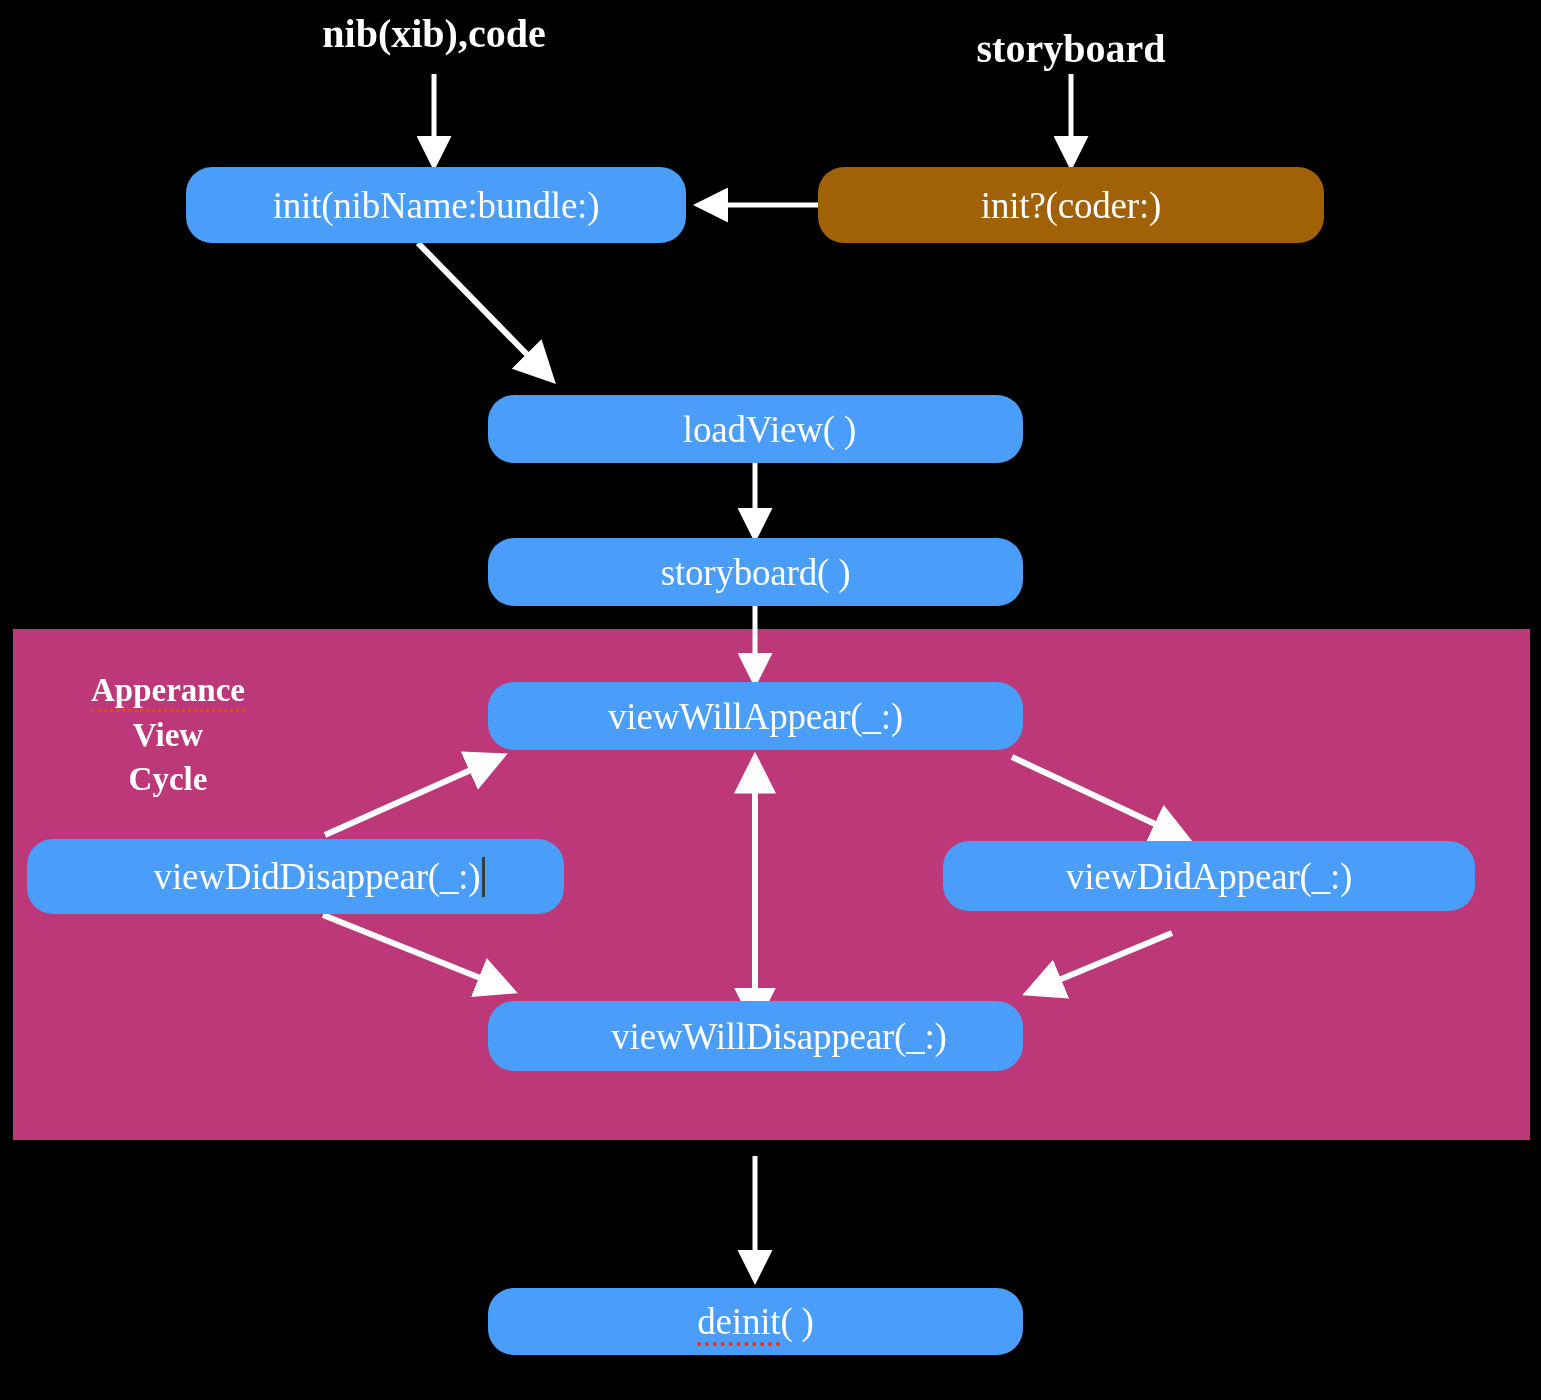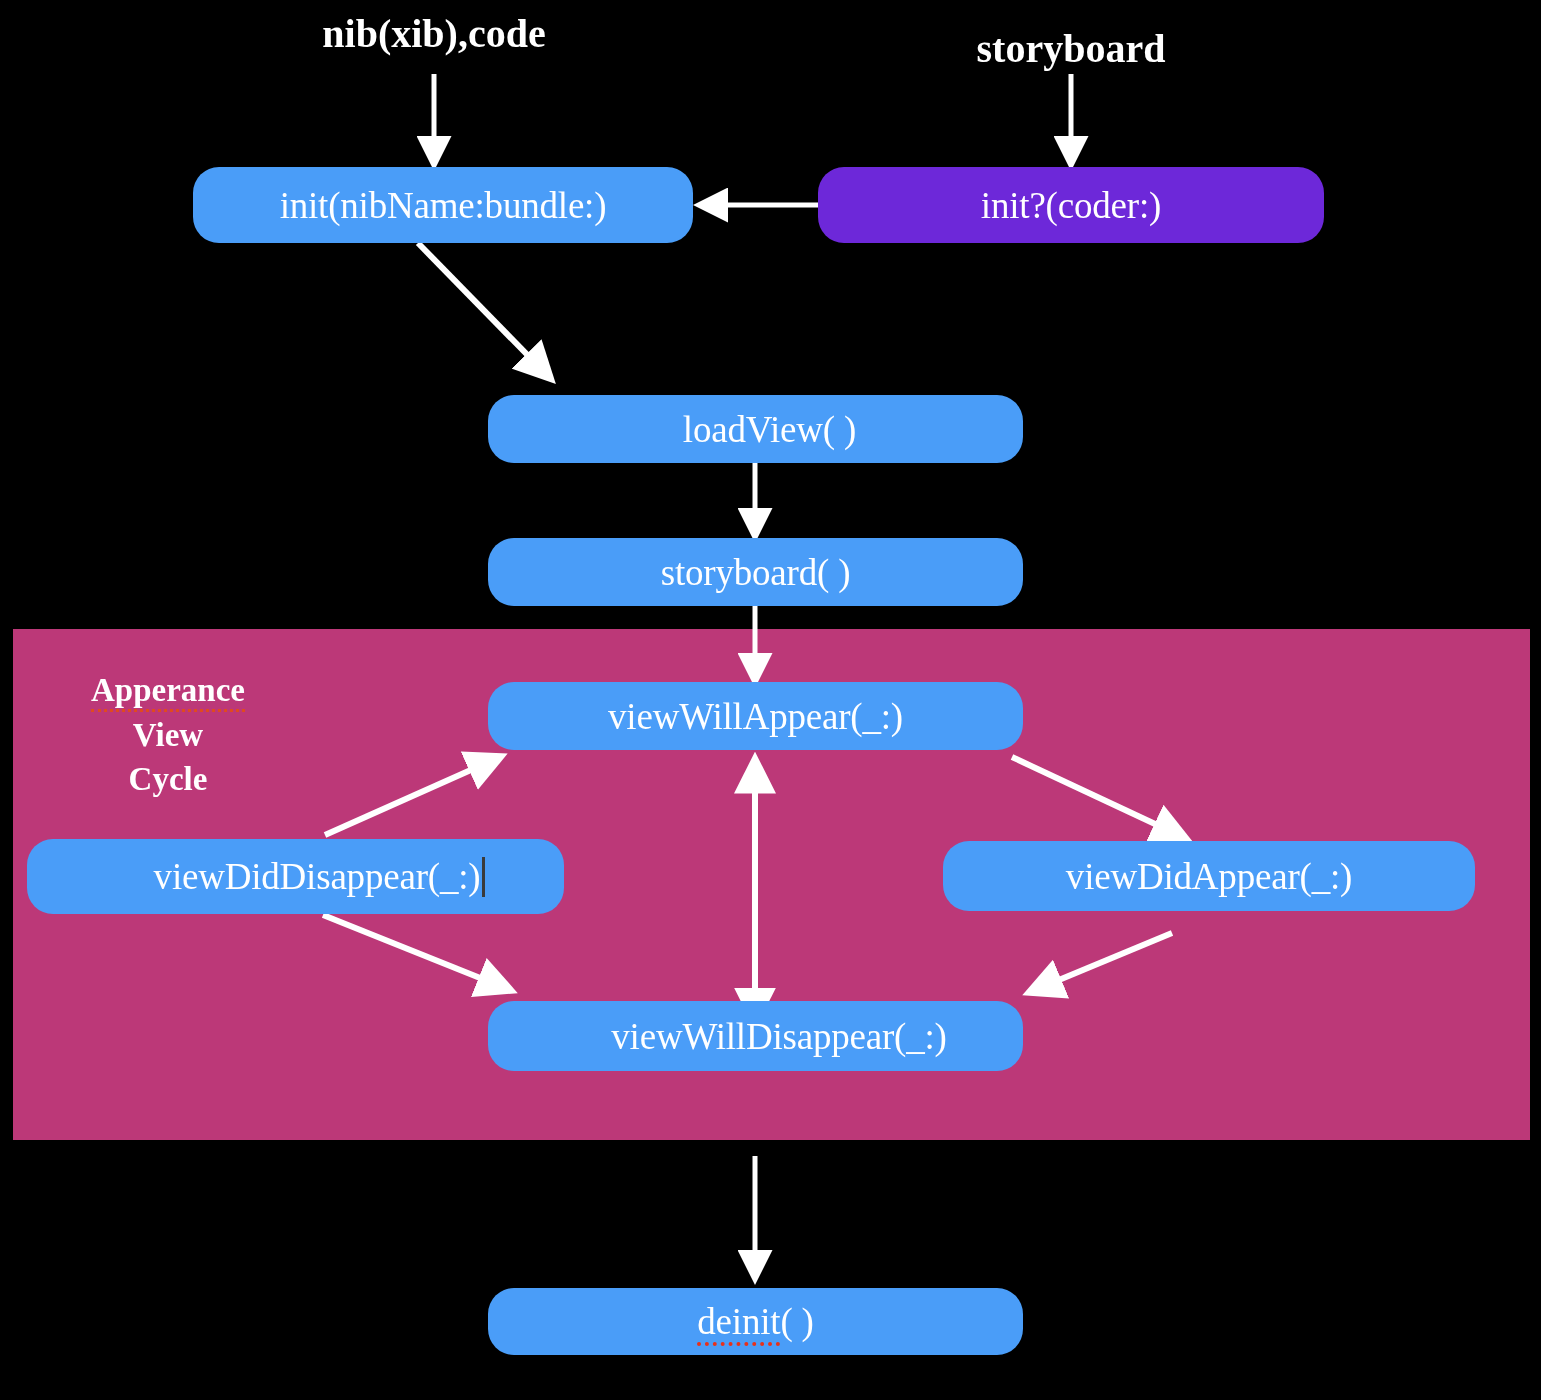--- a/index.html
+++ b/index.html
@@ -58,21 +58,21 @@
     justify-content: center;
     border-radius: 26px;
     color: #ffffff;
     font-size: 37px;
     font-weight: 400;
     white-space: nowrap;
     box-sizing: border-box;
     letter-spacing: -0.2px;
   }
   .node.blue  { background: #4A9DF8; }
-  .node.green { background: #6d28d9; }
+  .node.green { background: #a16207; }
 
   .node .caret {
     display: inline-block;
     width: 3px;
     height: 40px;
     background: #3a3a3a;
     margin-left: 2px;
     vertical-align: middle;
   }
   .spell-red {
@@ -134,21 +134,21 @@
   <div class="caption" style="left:434px; top:12px;">nib(xib),code</div>
 
   <div class="caption" style="left:1071px; top:12px;margin-top:15px;">storyboard</div>
 
   <div class="panel-title" style="left:168px; top:668px; width:300px;">
     <div><span class="spell">Apperance</span></div>
     <div>View</div>
     <div>Cycle</div>
   </div>
 
-  <div class="node blue" style="left:193px; top:167px; width:500px; height:76px;">init(nibName:bundle:)</div>
+  <div class="node blue" style="left:186px; top:167px; width:500px; height:76px;">init(nibName:bundle:)</div>
 
   <div class="node green" style="left:818px; top:167px; width:506px; height:76px;">init?(coder:)</div>
 
   <div class="node blue" style="left:488px; top:395px; width:535px; height:68px;padding-left:28px;">loadView( )</div>
 
   <div class="node blue" style="left:488px; top:538px; width:535px; height:68px;">storyboard( )</div>
 
   <div class="node blue" style="left:488px; top:682px; width:535px; height:68px;">viewWillAppear(_:)</div>
 
   <div class="node blue" style="left:27px; top:839px; width:537px; height:75px;padding-left:48px;">

